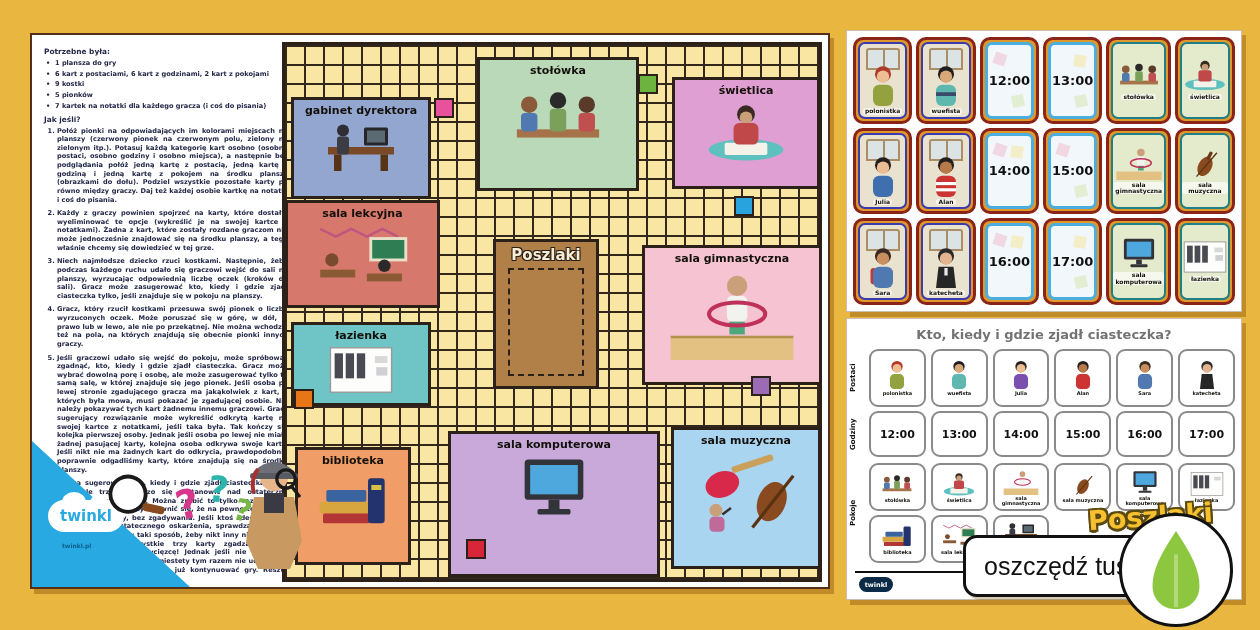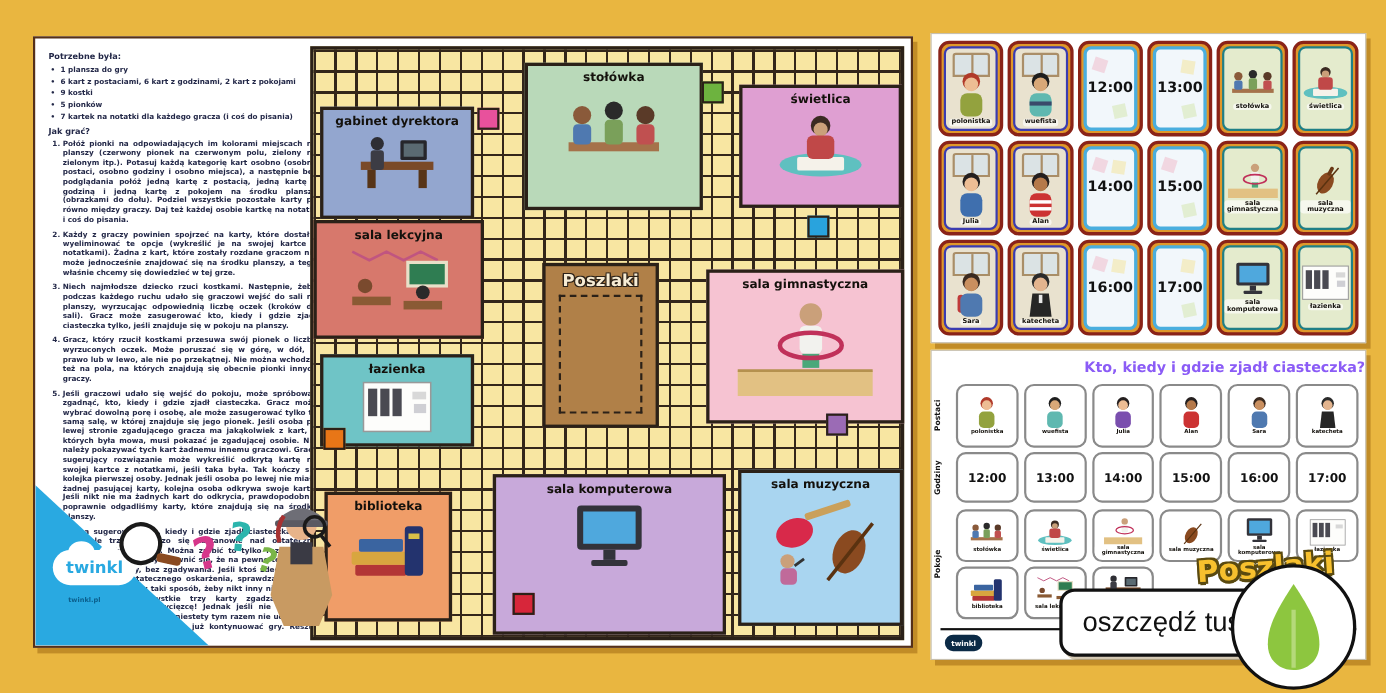--- a/index.html
+++ b/index.html
@@ -81,21 +81,21 @@
   .card-label { position:relative; z-index:3; font-size:6px; font-weight:bold; color:#14110c; text-align:center; line-height:1.05; background:rgba(255,255,255,.65); border-radius:3px; padding:0 2px; margin-bottom:2px; }
   .time-label { font-size:13px; font-weight:bold; color:#111; z-index:2; }
   .st { position:absolute; width:12px; height:12px; opacity:.45; }
   .st.s1 { left:6px; top:8px; background:#f0b0c0; transform:rotate(18deg); }
   .st.s2 { right:7px; bottom:9px; background:#cfe3a0; transform:rotate(-12deg); }
   .st.s3 { right:8px; top:10px; background:#f5e08a; transform:rotate(9deg); }
   .cicon { margin-bottom:2px; }
 
   
   .page-ws { left:846px; top:318px; width:396px; height:282px; border:1px solid #c8c0ae; }
-  .ws-title { position:absolute; left:0; right:0; top:8px; text-align:right; font-size:13px; font-weight:bold; color:#8b5cf6; }
+  .ws-title { position:absolute; left:0; right:0; top:8px; text-align:center; font-size:13px; font-weight:bold; color:#737373; }
   .ws-rowlabel { position:absolute; left:2px; width:16px; font-size:7px; font-weight:bold; color:#111; writing-mode:vertical-rl; transform:rotate(180deg); text-align:center; }
   .rl-postaci { top:30px; height:58px; }
   .rl-godziny { top:92px; height:46px; }
   .rl-pokoje  { top:144px; height:100px; }
   .ws-row { position:absolute; left:22px; right:6px; display:grid; grid-template-columns:repeat(6,1fr); gap:5px; }
   .row-postaci { top:30px;  height:58px; }
   .row-godziny { top:92px;  height:46px; }
   .row-pokoje1 { top:144px; height:48px; }
   .row-pokoje2 { top:196px; height:48px; }
   .ws-cell { border:2px solid #8a8a8a; border-radius:9px; background:#fff; display:flex; flex-direction:column; align-items:center; justify-content:center; overflow:hidden; position:relative; }
@@ -120,21 +120,21 @@
 
     <div class="col-text">
       <p class="h2">Potrzebne była:</p>
       <ul class="needed">
         <li>1 plansza do gry</li>
         <li>6 kart z postaciami, 6 kart z godzinami, 2 kart z pokojami</li>
         <li>9 kostki</li>
         <li>5 pionków</li>
         <li>7 kartek na notatki dla każdego gracza (i coś do pisania)</li>
       </ul>
-      <p class="h2">Jak grać?</p>
+      <p class="h2">Jak jeśli?</p>
       <ol class="steps">
         <li>Połóż pionki na odpowiadających im kolorami miejscach na planszy (czerwony pionek na czerwonym polu, zielony na zielonym itp.). Potasuj każdą kategorię kart osobno (osobno postaci, osobno godziny i osobno miejsca), a następnie bez podglądania połóż jedną kartę z postacią, jedną kartę z godziną i jedną kartę z pokojem na środku planszy (obrazkami do dołu). Podziel wszystkie pozostałe karty po równo między graczy. Daj też każdej osobie kartkę na notatki i coś do pisania.</li>
         <li>Każdy z graczy powinien spojrzeć na karty, które dostał i wyeliminować te opcje (wykreślić je na swojej kartce z notatkami). Żadna z kart, które zostały rozdane graczom nie może jednocześnie znajdować się na środku planszy, a tego właśnie chcemy się dowiedzieć w tej grze.</li>
         <li>Niech najmłodsze dziecko rzuci kostkami. Następnie, żeby podczas każdego ruchu udało się graczowi wejść do sali na planszy, wyrzucając odpowiednią liczbę oczek (kroków do sali). Gracz może zasugerować kto, kiedy i gdzie zjadł ciasteczka tylko, jeśli znajduje się w pokoju na planszy.</li>
         <li>Gracz, który rzucił kostkami przesuwa swój pionek o liczbę wyrzuconych oczek. Może poruszać się w górę, w dół, w prawo lub w lewo, ale nie po przekątnej. Nie można wchodzić też na pola, na których znajdują się obecnie pionki innych graczy.</li>
         <li>Jeśli graczowi udało się wejść do pokoju, może spróbować zgadnąć, kto, kiedy i gdzie zjadł ciasteczka. Gracz może wybrać dowolną porę i osobę, ale może zasugerować tylko tę samą salę, w której znajduje się jego pionek. Jeśli osoba po lewej stronie zgadującego gracza ma jakąkolwiek z kart, o których była mowa, musi pokazać je zgadującej osobie. Nie należy pokazywać tych kart żadnemu innemu graczowi. Gracz sugerujący rozwiązanie może wykreślić odkrytą kartę na swojej kartce z notatkami, jeśli taka była. Tak kończy się kolejka pierwszej osoby. Jednak jeśli osoba po lewej nie miała żadnej pasującej karty, kolejna osoba odkrywa swoje karty. Jeśli nikt nie ma żadnych kart do odkrycia, prawdopodobnie poprawnie odgadliśmy karty, które znajdują się na środku planszy.</li>
         <li>Można sugerować, kto, kiedy i gdzie zjadł ciasteczka wiele razy, ale trzeba bardzo się zastanowić nad ostateczną zagadką (oskarżeniem). Można zrobić to tylko raz podczas całej rozgrywki. Należy upewnić się, że na pewno te karty są na środku planszy, bez zgadywania. Jeśli ktoś zdecyduje się na wysunięcie ostatecznego oskarżenia, sprawdza on karty na środku planszy w taki sposób, żeby nikt inny nie mógł ich podejrzeć. Jeśli wszystkie trzy karty zgadzają się z oskarżeniem, mamy zwycięzcę! Jednak jeśli nie udało się zgadnąć choć jednej karty, niestety tym razem nie udało nam się wygrać i nie wolno nam już kontynuować gry. Reszta graczy kontynuuje grę.</li>
       </ol>
     </div>
 

